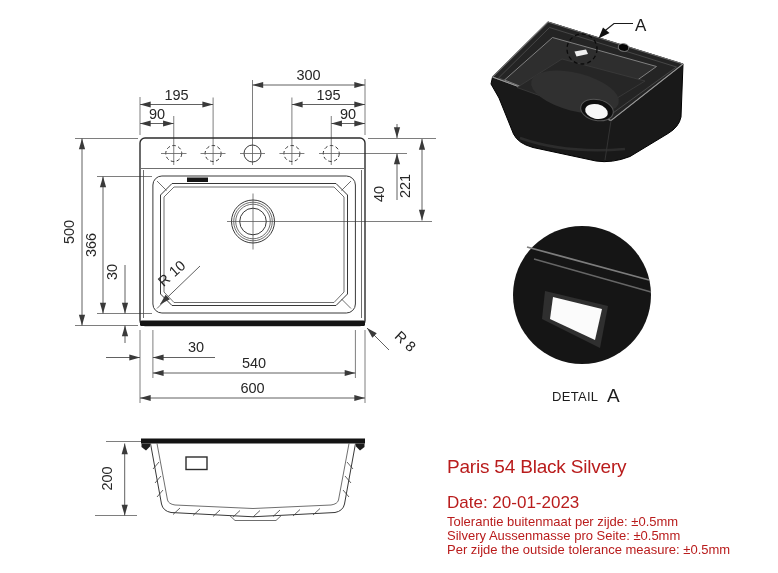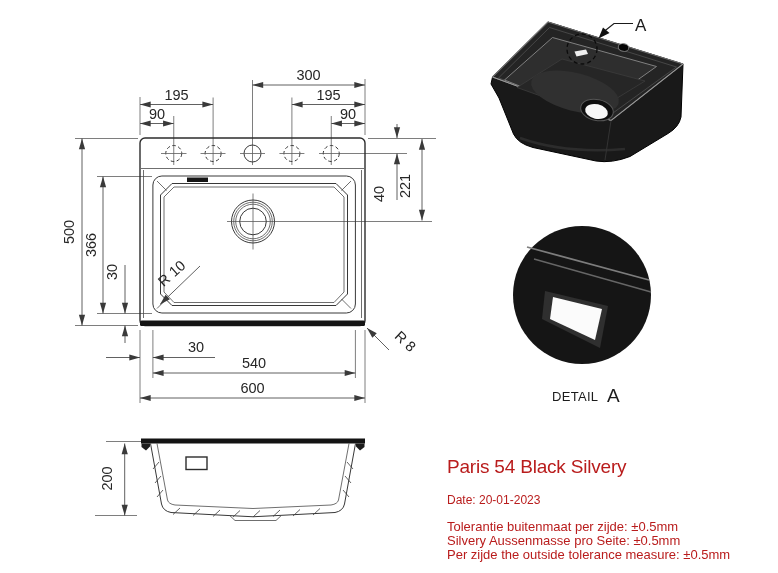--- a/index.html
+++ b/index.html
@@ -11,22 +11,22 @@
   .obj-med{stroke:#383838;fill:none;stroke-width:1;}
   .obj-thin{stroke:#4a4a4a;fill:none;stroke-width:0.8;}
   .dim{stroke:#4f4f4f;fill:none;stroke-width:0.9;}
   .ext{stroke:#5d5d5d;fill:none;stroke-width:0.8;}
   .hatch{stroke:#3c3c3c;fill:none;stroke-width:0.8;}
   .dimtxt{font-size:14.5px;fill:#262626;}
   .iso-edge{stroke:#9a9a9a;stroke-width:1;fill:none;}
   
   .info{position:absolute;left:447px;top:456px;color:#b91c1c;}
   .info .title{font-size:19px;letter-spacing:-0.2px;line-height:22px;}
-  .info .date{font-size:12px;margin-top:15px;}
-  .info .tols{margin-top:13px;font-size:13px;line-height:14.2px;}
+  .info .date{font-size:17px;margin-top:15px;}
+  .info .tols{margin-top:2px;font-size:13px;line-height:14.2px;}
 </style>
 </head>
 <body>
 
 <div class="screen">
 <svg width="778" height="573" viewBox="0 0 778 573">
   <defs>
     <marker id="arr" viewBox="0 0 12 8" refX="11.5" refY="4" markerWidth="12" markerHeight="8" markerUnits="userSpaceOnUse" orient="auto-start-reverse">
       <path d="M11.5,4 L0.8,0.9 L0.8,7.1 Z" fill="#3a3a3a"></path>
     </marker>

